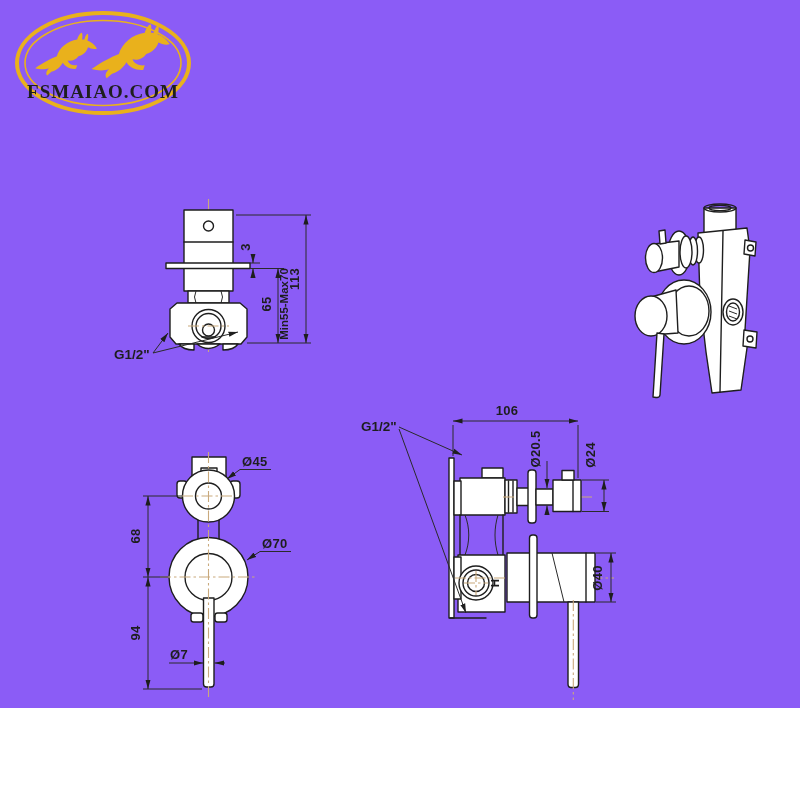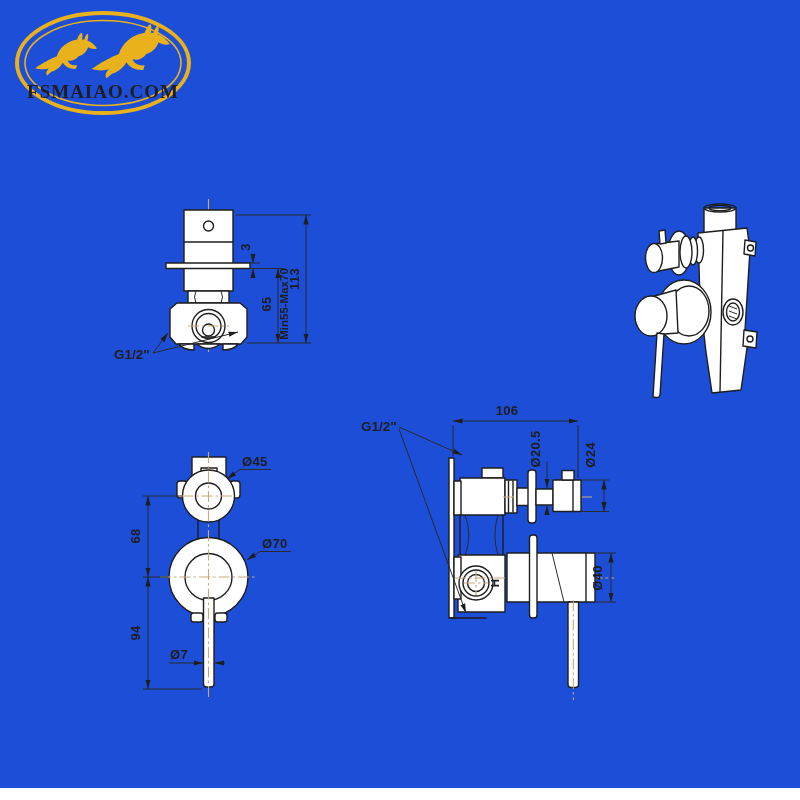--- a/index.html
+++ b/index.html
@@ -1,16 +1,16 @@
 <!DOCTYPE html>
 <html><head>
 <meta charset="utf-8">
 <style>
   html,body{margin:0;padding:0;background:#ffffff;}
-  .canvas{position:relative;width:800px;height:788px;background:#1d4ed8;overflow:hidden;
+  .canvas{position:relative;width:800px;height:708px;background:#8b5cf6;overflow:hidden;
           font-family:"Liberation Sans",sans-serif;text-align:right;}
   svg{position:absolute;left:0;top:0;}
   text{font-family:"Liberation Sans",sans-serif;fill:#1e1e1e;}
   .dim{font-size:13px;font-weight:bold;letter-spacing:.3px;}
   .dimsm{font-size:11.5px;font-weight:bold;}
   .thread{font-size:13.5px;font-weight:bold;}
   .logo-text{font-family:"Liberation Serif",serif;font-size:19px;font-weight:bold;letter-spacing:1px;}
   .ol{stroke:#1e1e1e;stroke-width:1.4;fill:none;stroke-linejoin:round;stroke-linecap:round;}
   .olw{stroke:#1e1e1e;stroke-width:1.4;fill:#fff;stroke-linejoin:round;}
   .thin{stroke:#2a2a2a;stroke-width:1;fill:none;}

